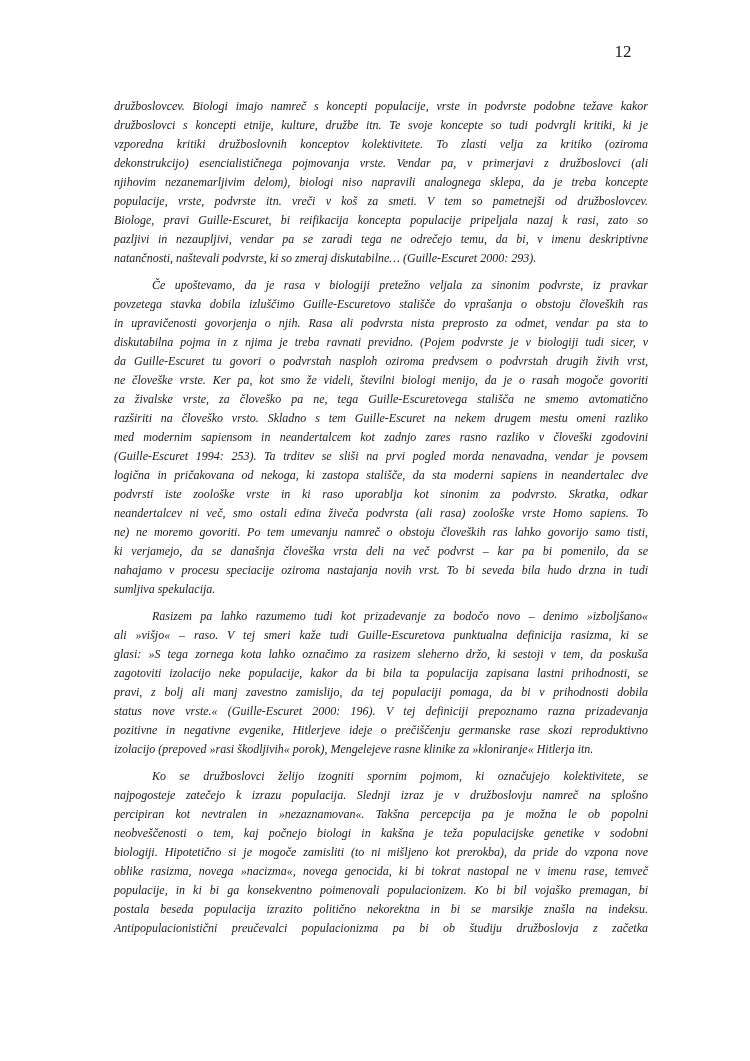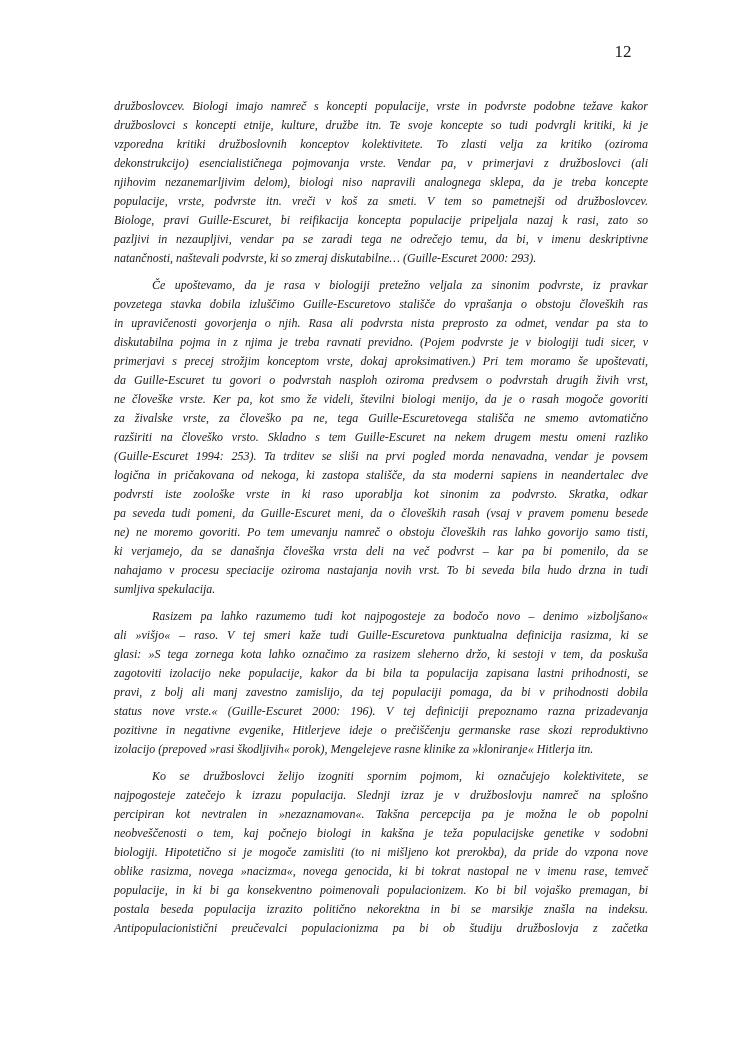--- a/index.html
+++ b/index.html
@@ -72,36 +72,36 @@
         <div class="line">populacije, vrste, podvrste itn. vreči v koš za smeti. V tem so pametnejši od družboslovcev.</div>
         <div class="line">Biologe, pravi Guille-Escuret, bi reifikacija koncepta populacije pripeljala nazaj k rasi, zato so</div>
         <div class="line">pazljivi in nezaupljivi, vendar pa se zaradi tega ne odrečejo temu, da bi, v imenu deskriptivne</div>
         <div class="line para-end">natančnosti, naštevali podvrste, ki so zmeraj diskutabilne… (Guille-Escuret 2000: 293).</div>
       </div>
       <div class="paragraph">
         <div class="line indent">Če upoštevamo, da je rasa v biologiji pretežno veljala za sinonim podvrste, iz pravkar</div>
         <div class="line">povzetega stavka dobila izluščimo Guille-Escuretovo stališče do vprašanja o obstoju človeških ras</div>
         <div class="line">in upravičenosti govorjenja o njih. Rasa ali podvrsta nista preprosto za odmet, vendar pa sta to</div>
         <div class="line">diskutabilna pojma in z njima je treba ravnati previdno. (Pojem podvrste je v biologiji tudi sicer, v</div>
-        <div class="line">primerjavi s precej strožjim konceptom vrste, dokaj aproksimativen.) Pri tem moramo še upoštevati,</div>
         <div class="line">da Guille-Escuret tu govori o podvrstah nasploh oziroma predvsem o podvrstah drugih živih vrst,</div>
         <div class="line">ne človeške vrste. Ker pa, kot smo že videli, številni biologi menijo, da je o rasah mogoče govoriti</div>
         <div class="line">za živalske vrste, za človeško pa ne, tega Guille-Escuretovega stališča ne smemo avtomatično</div>
         <div class="line">razširiti na človeško vrsto. Skladno s tem Guille-Escuret na nekem drugem mestu omeni razliko</div>
+        <div class="line">med modernim sapiensom in neandertalcem kot zadnjo zares rasno razliko v človeški zgodovini</div>
         <div class="line">(Guille-Escuret 1994: 253). Ta trditev se sliši na prvi pogled morda nenavadna, vendar je povsem</div>
         <div class="line">logična in pričakovana od nekoga, ki zastopa stališče, da sta moderni sapiens in neandertalec dve</div>
         <div class="line">podvrsti iste zoološke vrste in ki raso uporablja kot sinonim za podvrsto. Skratka, odkar</div>
-        <div class="line">pa seveda tudi pomeni, da Guille-Escuret meni, da o človeških rasah (vsaj v pravem pomenu besede</div>
+        <div class="line">neandertalcev ni več, smo ostali edina živeča podvrsta (ali rasa) zoološke vrste Homo sapiens. To</div>
         <div class="line">ne) ne moremo govoriti. Po tem umevanju namreč o obstoju človeških ras lahko govorijo samo tisti,</div>
         <div class="line">ki verjamejo, da se današnja človeška vrsta deli na več podvrst – kar pa bi pomenilo, da se</div>
         <div class="line">nahajamo v procesu speciacije oziroma nastajanja novih vrst. To bi seveda bila hudo drzna in tudi</div>
         <div class="line para-end">sumljiva spekulacija.</div>
       </div>
       <div class="paragraph">
-        <div class="line indent">Rasizem pa lahko razumemo tudi kot najpogosteje za bodočo novo – denimo »izboljšano«</div>
+        <div class="line indent">Rasizem pa lahko razumemo tudi kot prizadevanje za bodočo novo – denimo »izboljšano«</div>
         <div class="line">ali »višjo« – raso. V tej smeri kaže tudi Guille-Escuretova punktualna definicija rasizma, ki se</div>
         <div class="line">glasi: »S tega zornega kota lahko označimo za rasizem sleherno držo, ki sestoji v tem, da poskuša</div>
         <div class="line">zagotoviti izolacijo neke populacije, kakor da bi bila ta populacija zapisana lastni prihodnosti, se</div>
         <div class="line">pravi, z bolj ali manj zavestno zamislijo, da tej populaciji pomaga, da bi v prihodnosti dobila</div>
         <div class="line">status nove vrste.« (Guille-Escuret 2000: 196). V tej definiciji prepoznamo razna prizadevanja</div>
         <div class="line">pozitivne in negativne evgenike, Hitlerjeve ideje o prečiščenju germanske rase skozi reproduktivno</div>
         <div class="line para-end">izolacijo (prepoved »rasi škodljivih« porok), Mengelejeve rasne klinike za »kloniranje« Hitlerja itn.</div>
       </div>
       <div class="paragraph">
         <div class="line indent">Ko se družboslovci želijo izogniti spornim pojmom, ki označujejo kolektivitete, se</div>

